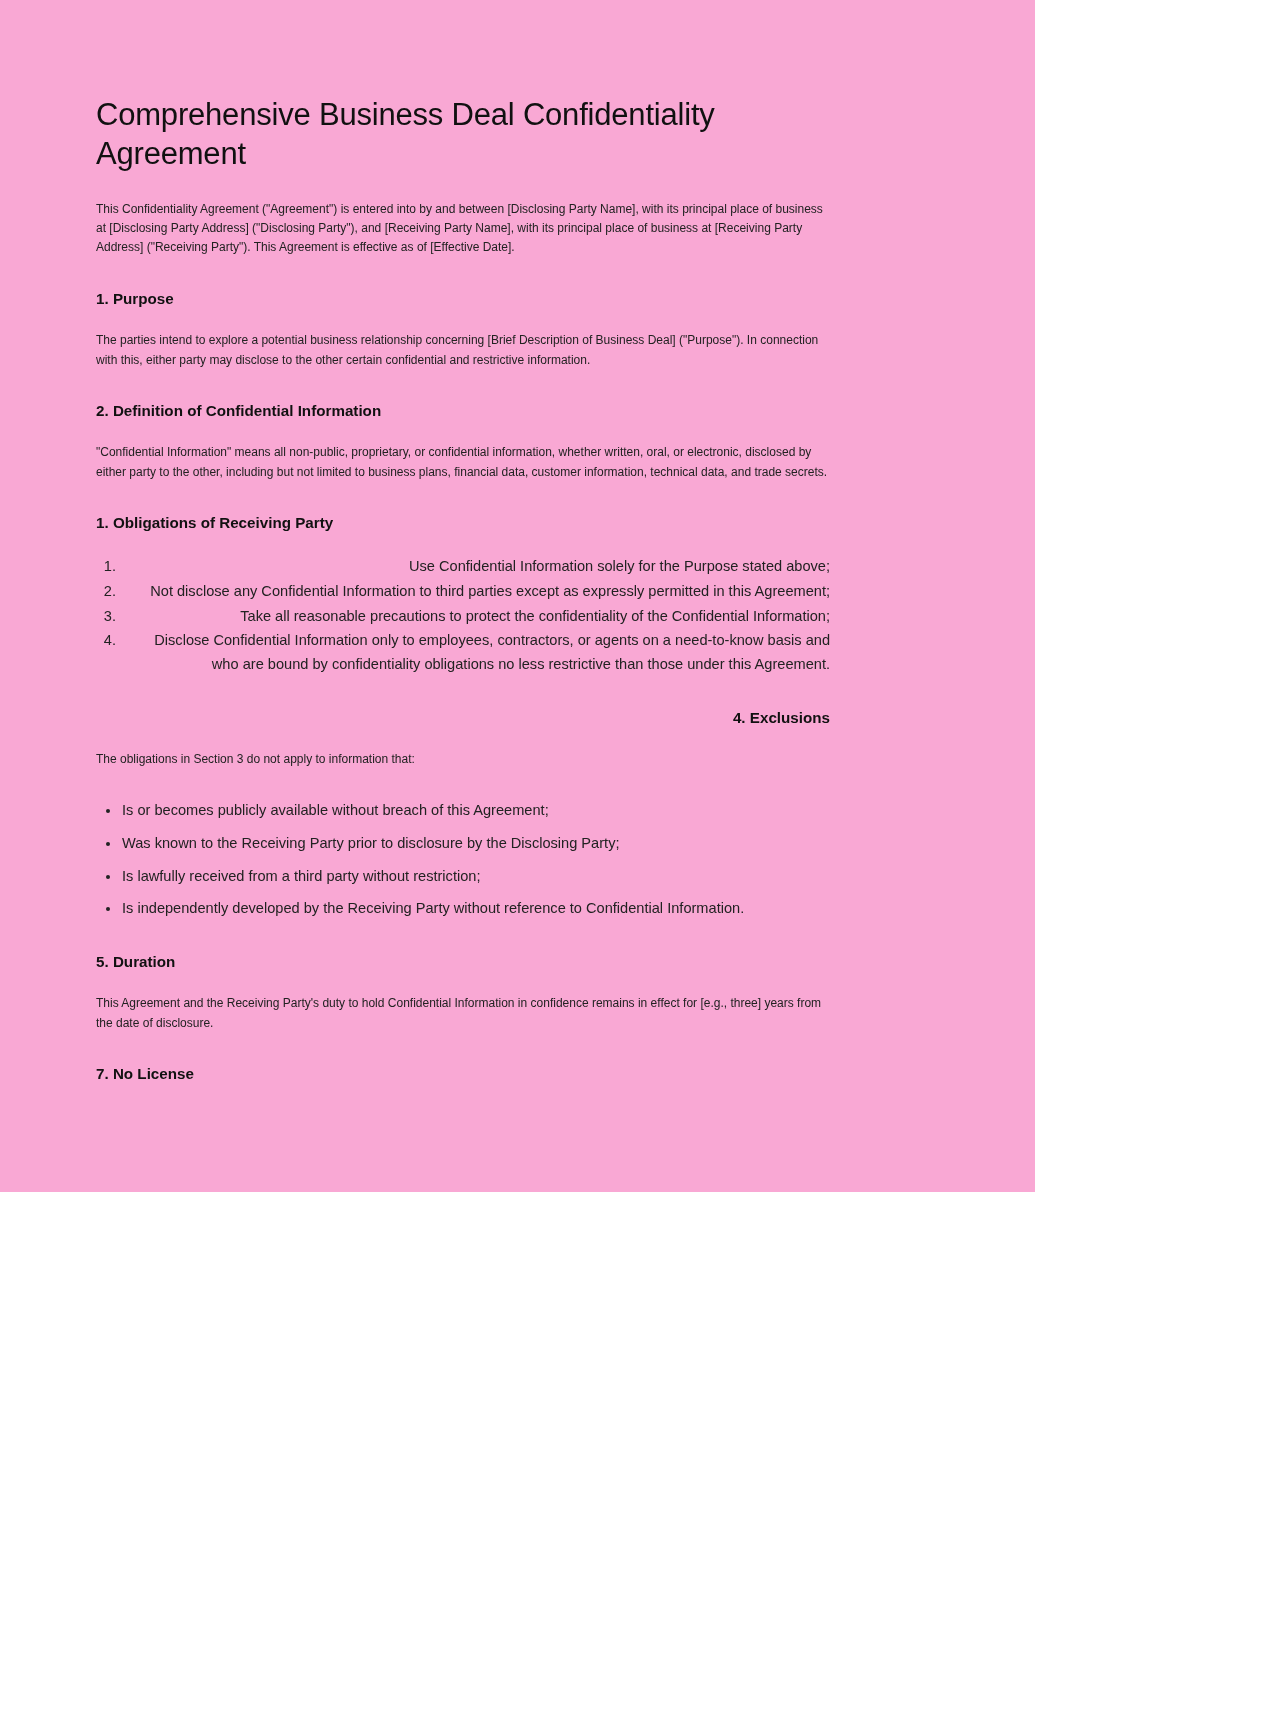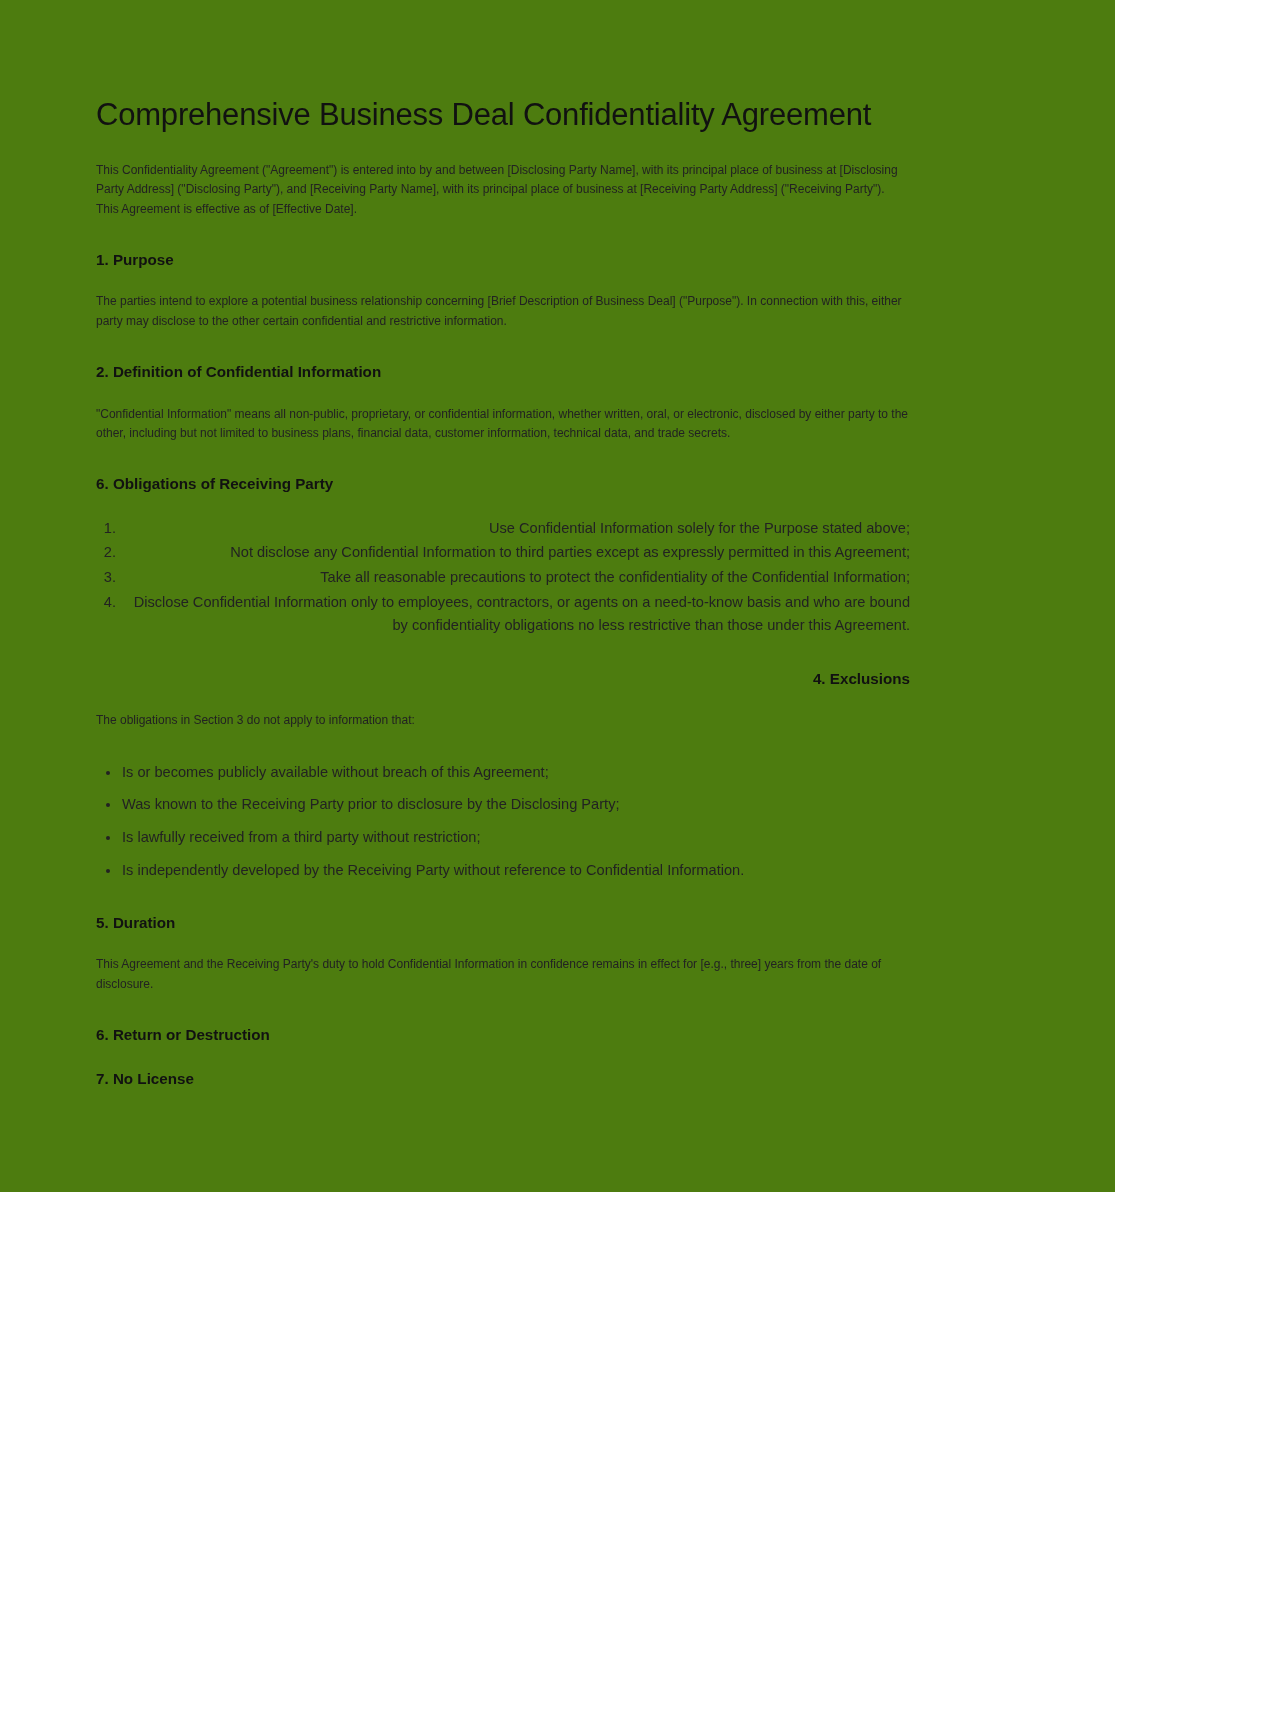--- a/index.html
+++ b/index.html
@@ -21,24 +21,24 @@
     height: 1713px;
     background: #ffffff;
     overflow: hidden;
   }
 
   
   .doc-viewport {
     position: absolute;
     left: 0;
     top: 0;
-    width: 1115px;
+    width: 1035px;
     height: 1192px;
     overflow: hidden;
-    background: #4d7c0f;
+    background: #f9a8d4;
   }
 
   .doc-body {
     padding: 96px 205px 0 96px;
     box-sizing: border-box;
   }
 
   h1.doc-title {
     font-size: 31px;
     font-weight: 400;
@@ -121,21 +121,21 @@
         <h2 class="section-heading">1. Purpose</h2>
         <p class="para">The parties intend to explore a potential business relationship concerning [Brief Description of Business Deal] ("Purpose"). In connection with this, either party may disclose to the other certain confidential and restrictive information.</p>
       </div>
 
       <div class="section">
         <h2 class="section-heading">2. Definition of Confidential Information</h2>
         <p class="para">"Confidential Information" means all non-public, proprietary, or confidential information, whether written, oral, or electronic, disclosed by either party to the other, including but not limited to business plans, financial data, customer information, technical data, and trade secrets.</p>
       </div>
 
       <div class="section">
-        <h2 class="section-heading">6. Obligations of Receiving Party</h2>
+        <h2 class="section-heading">1. Obligations of Receiving Party</h2>
         <ol class="numbered-list">
           <li>Use Confidential Information solely for the Purpose stated above;</li>
           <li>Not disclose any Confidential Information to third parties except as expressly permitted in this Agreement;</li>
           <li>Take all reasonable precautions to protect the confidentiality of the Confidential Information;</li>
           <li>Disclose Confidential Information only to employees, contractors, or agents on a need-to-know basis and who are bound by confidentiality obligations no less restrictive than those under this Agreement.</li>
         </ol>
       </div>
 
       <div class="section">
         <h2 class="section-heading tight-heading">4. Exclusions</h2>
@@ -147,21 +147,20 @@
           <li>Is independently developed by the Receiving Party without reference to Confidential Information.</li>
         </ul>
       </div>
 
       <div class="section">
         <h2 class="section-heading">5. Duration</h2>
         <p class="para">This Agreement and the Receiving Party's duty to hold Confidential Information in confidence remains in effect for [e.g., three] years from the date of disclosure.</p>
       </div>
 
       <div class="section">
-        <h2 class="section-heading">6. Return or Destruction</h2>
       </div>
 
       <div class="section">
         <h2 class="section-heading">7. No License</h2>
 
       </div>
 
     </div>
   </div>
 </div>

